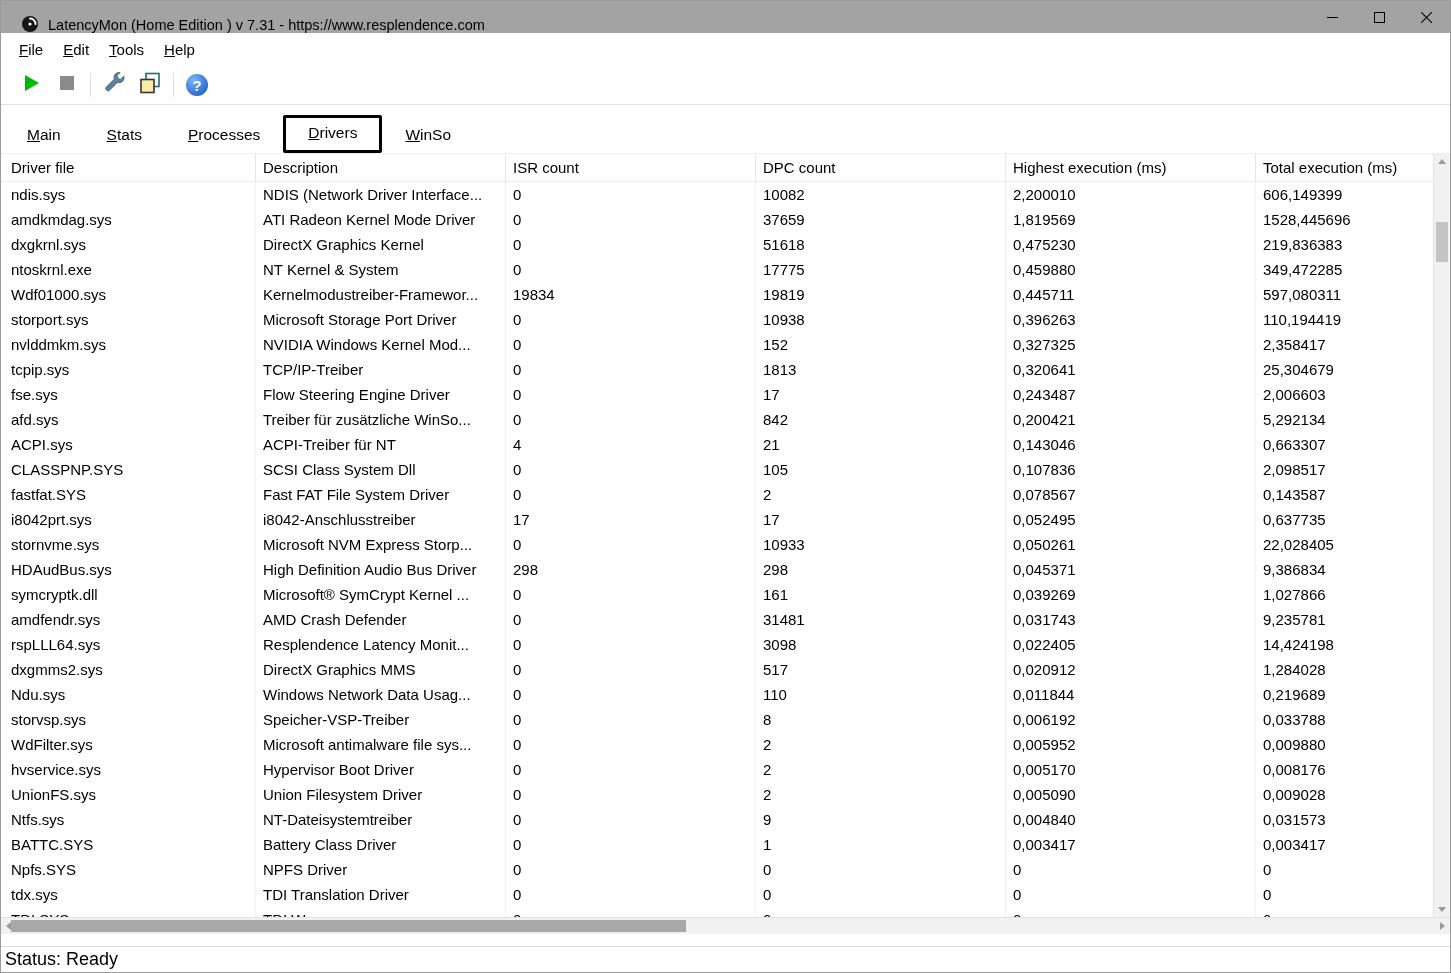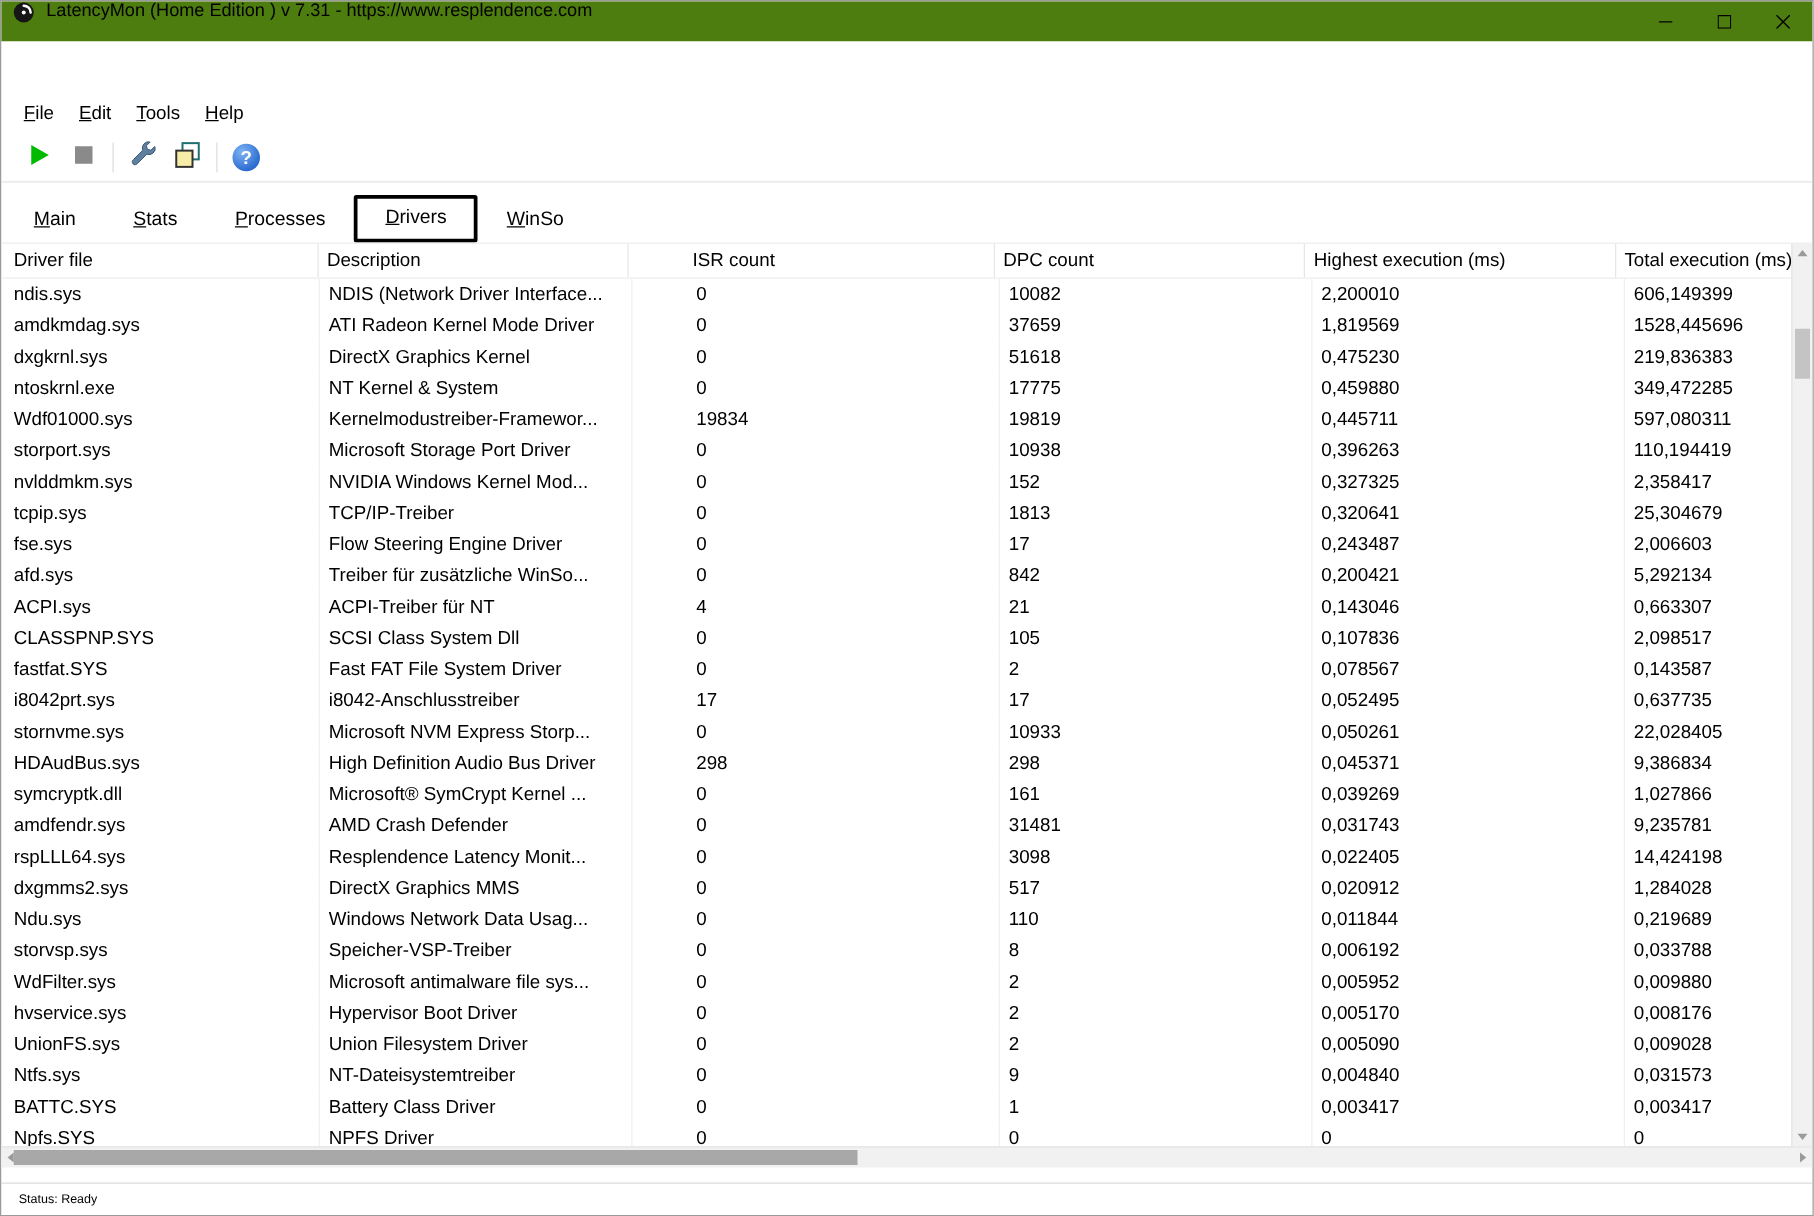--- a/index.html
+++ b/index.html
@@ -3,29 +3,29 @@
 <meta charset="utf-8">
 <style>
   * { box-sizing: border-box; margin: 0; padding: 0; }
   html,body { background:#9a9a9a; }
   body { font-family: "Liberation Sans", sans-serif; color:#000; }
 
   .window { width:1451px; height:973px; background:#fff; border:1px solid #9b9b9b;
             display:flex; flex-direction:column; overflow:hidden; position:relative; }
 
   
-  .titlebar { height:32px; flex:0 0 32px; display:flex; align-items:flex-start; padding-left:9px; background:#4d7c0f; }
+  .titlebar { height:32px; flex:0 0 32px; display:flex; align-items:flex-end; padding-left:20px; background:#a3a3a3; }
   .app-icon { width:18px; height:18px; margin-right:9px; flex:0 0 auto; }
   .title-text { font-size:14.5px; white-space:nowrap; }
   .win-controls { margin-left:auto; display:flex; height:100%; }
   .win-btn { width:47px; height:100%; display:flex; align-items:center; justify-content:center; }
   .win-btn svg { display:block; }
 
   
-  .menubar { height:33px; flex:0 0 33px; display:flex; align-items:center; padding-left:8px;margin-top:41px; }
+  .menubar { height:33px; flex:0 0 33px; display:flex; align-items:center; padding-left:8px; }
   .menu-item { font-size:15px; padding:4px 10px; display:inline-block; }
   .menu-item::first-letter { text-decoration:underline; }
 
   
   .toolbar { height:39px; flex:0 0 39px; display:flex; align-items:center; padding-left:12px;
              border-bottom:1px solid #e3e3e3; }
   .tool-btn { width:36px; height:30px; display:flex; align-items:center; justify-content:center; }
   .tool-sep { width:1px; height:24px; background:#dedede; margin:0 5px; }
   .help-circle { width:22px; height:22px; border-radius:50%; color:#fff; font-weight:bold; font-size:15px;
                  display:flex; align-items:center; justify-content:center;
@@ -42,21 +42,21 @@
   .table-main { flex:1 1 auto; overflow:hidden; display:flex; flex-direction:column; }
   .theadrow { display:flex; height:28px; flex:0 0 28px; border-bottom:1px solid #ededed; }
   .th { font-size:15px; display:flex; align-items:center; padding-left:7px;
         border-right:1px solid #e6e6e6; white-space:nowrap; overflow:hidden; }
   .tbody { flex:1 1 auto; overflow:hidden; }
   .tr { display:flex; height:25px; }
   .td { font-size:15px; display:flex; align-items:center; padding-left:7px;
         border-right:1px solid #efefef; white-space:nowrap; overflow:hidden; }
   .col0 { width:255px; padding-left:10px; }
   .col1 { width:250px; }
-  .col2 { width:250px;margin-left:44px; }
+  .col2 { width:250px; }
   .col3 { width:250px; }
   .col4 { width:250px; }
   .col5 { flex:1 1 auto; border-right:none; }
 
   
   .vscroll { flex:0 0 17px; width:17px; background:#f1f1f1; border-left:1px solid #e3e3e3; position:relative; }
   .v-arrow { position:absolute; left:0; width:100%; height:15px; display:flex; align-items:center; justify-content:center; }
   .v-arrow.up { top:0; } .v-arrow.down { bottom:0; }
   .tri-up { width:0; height:0; border-left:4px solid transparent; border-right:4px solid transparent; border-bottom:5px solid #9a9a9a; }
   .tri-down { width:0; height:0; border-left:4px solid transparent; border-right:4px solid transparent; border-top:5px solid #9a9a9a; }
@@ -65,21 +65,21 @@
   .hscroll { height:17px; flex:0 0 17px; background:#f1f1f1; position:relative; border-top:1px solid #e3e3e3; }
   .h-arrow { position:absolute; top:0; height:100%; width:15px; display:flex; align-items:center; justify-content:center; }
   .h-arrow.left { left:0; } .h-arrow.right { right:0; }
   .tri-left { width:0; height:0; border-top:4px solid transparent; border-bottom:4px solid transparent; border-right:5px solid #9a9a9a; }
   .tri-right { width:0; height:0; border-top:4px solid transparent; border-bottom:4px solid transparent; border-left:5px solid #9a9a9a; }
   .hthumb { position:absolute; top:2px; height:12px; left:10px; width:675px; background:#a8a8a8; }
 
   
   .status-wrap { height:38px; flex:0 0 38px; display:flex; flex-direction:column; justify-content:flex-end; }
   .statusbar { border-top:1px solid #dcdcdc; height:26px; display:flex; align-items:center;
-               padding-left:14px; font-size:10px; }
+               padding-left:4px; font-size:18px; }
 </style>
 </head>
 <body>
 
 <div class="window">
 
   <div class="titlebar">
     <div class="app-icon">
       <svg width="18" height="18" viewBox="0 0 18 18">
         <circle cx="9" cy="9" r="8" fill="#161616"></circle>

